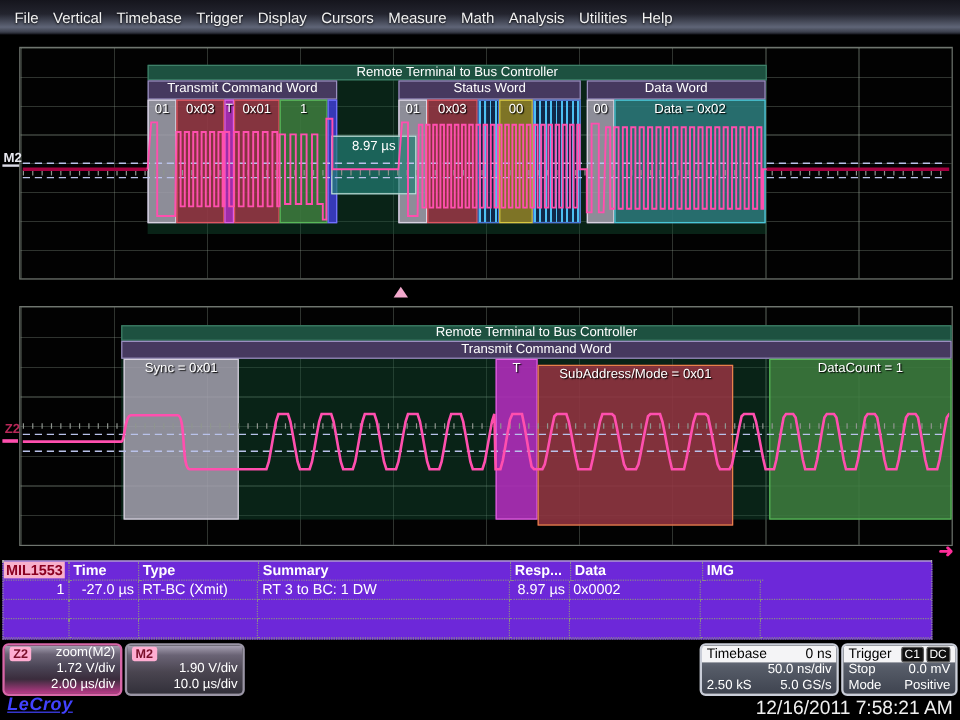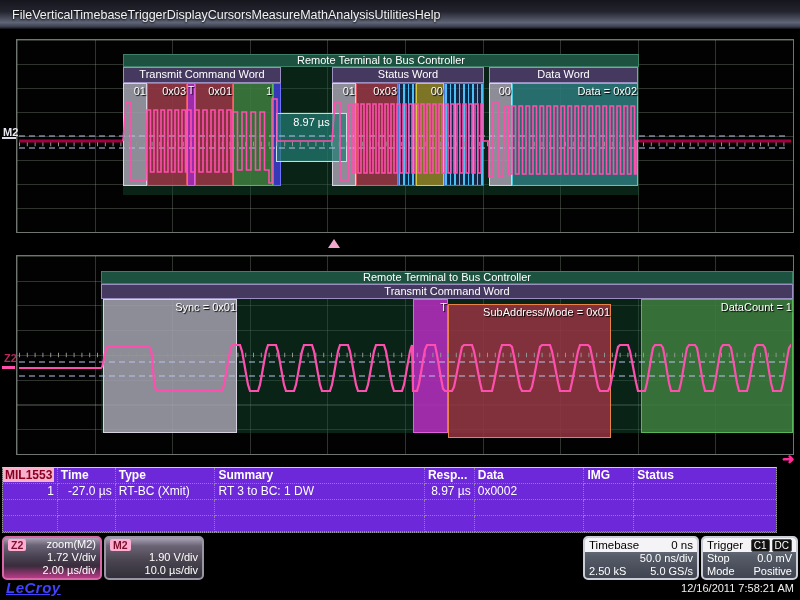--- a/index.html
+++ b/index.html
@@ -2,40 +2,40 @@
 <html><head>
 <meta charset="utf-8">
 <style>
   html,body{margin:0;padding:0}
   body{width:800px;height:600px;background:#000;position:relative;overflow:hidden;
        font-family:"Liberation Sans",sans-serif;color:#fff}
   .abs{position:absolute}
 
   
   .menubar{position:absolute;left:0;top:0;width:800px;height:30px;box-sizing:border-box;
-    display:flex;align-items:center;gap:0;padding-left:12px;
+    display:flex;align-items:center;gap:12px;padding-left:12px;
     background:linear-gradient(180deg,#15151d 0%,#23242e 40%,#5f6577 78%,#3b3f4c 92%,#0c0c12 100%);
     border-bottom:1px solid #000}
   .menubar span{font-size:12.5px;color:#f2f2f2;text-shadow:0 1px 2px #000;cursor:default}
 
   
   .grid{position:absolute;left:16px;width:776px;background-color:#020202;border:1px solid #6f756f;box-sizing:content-box}
   #grid-upper{top:39px;height:192px;
     background-image:repeating-linear-gradient(90deg,rgba(150,165,150,.30) 0 1px,transparent 1px 77.6px),
                      repeating-linear-gradient(180deg,rgba(150,165,150,.30) 0 1px,transparent 1px 24px)}
   #grid-lower{top:255px;height:198px;
     background-image:repeating-linear-gradient(90deg,rgba(150,165,150,.30) 0 1px,transparent 1px 77.6px),
                      repeating-linear-gradient(180deg,rgba(150,165,150,.30) 0 1px,transparent 1px 24.75px)}
   .tint{position:absolute;background:rgba(20,80,52,.42)}
   .busbar{position:absolute;background:#1d5140;border:1px solid #3f8068;box-sizing:border-box;
           color:#fff;font-size:11px;line-height:11px;text-align:center}
   .wordhead{position:absolute;background:#46395f;border:1px solid #9a8fc0;box-sizing:border-box;
             color:#fff;font-size:11px;line-height:13px;text-align:center}
   .wordbody{position:absolute;border:1px solid #9a8fc0;box-sizing:border-box}
-  .seg{position:absolute;box-sizing:border-box;font-size:11px;color:#fff;text-align:right;
+  .seg{position:absolute;box-sizing:border-box;font-size:11px;color:#fff;text-align:center;
        padding-top:1px;text-shadow:1px 1px 1px #000;overflow:visible;white-space:nowrap}
   .seg.gray{background:rgba(175,168,185,.80);border:1px solid #d8d2e0}
   .seg.red{background:rgba(155,55,70,.85);border:1px solid #e05560}
   .seg.redo{background:rgba(150,52,66,.85);border:1px solid #e8824a}
   .seg.green{background:rgba(62,124,62,.85);border:1px solid #58b858}
   .seg.mag{background:rgba(175,45,185,.90);border:1px solid #e060e0}
   .seg.olive{background:rgba(140,125,40,.90);border:1px solid #d8c840}
   .seg.teal{background:rgba(45,122,125,.85);border:1px solid #48c8d8}
   .seg.bits{background:repeating-linear-gradient(90deg,rgba(80,200,255,.95) 0 1.5px,rgba(25,45,130,.45) 1.5px 4.5px);
             border:1px solid #4878d8}
@@ -77,21 +77,21 @@
   .dline{display:flex;justify-content:space-between;align-items:center;padding:0 4px;line-height:13px;height:13px}
   .whitehead{background:#f4f4f6;color:#000;display:flex;justify-content:space-between;align-items:center;
              padding:0 4px;line-height:14px;height:14px;font-size:11.5px}
   .chbadge{background:#ffadd2;color:#7a0f2a;font-weight:bold;font-size:10.5px;padding:0 3px;border-radius:2px;line-height:12px}
   .trgbadge{background:#111;color:#fff;font-size:10px;padding:0 2px;border-radius:2px;border:1px solid #555;
             line-height:11px;margin-left:2px}
   .badges{display:flex}
 
   .logo{position:absolute;left:6px;top:579px;color:#4242ff;font-weight:bold;font-style:italic;
         font-size:15px;text-decoration:underline;letter-spacing:.5px}
-  .stamp{position:absolute;right:6px;top:582px;font-size:11px;color:#f0f0f0}
+  .stamp{position:absolute;right:6px;top:582px;font-size:16px;color:#f0f0f0}
 </style>
 </head>
 <body>
 
 <div class="menubar">
   <span>File</span>
   <span>Vertical</span>
   <span>Timebase</span>
   <span>Trigger</span>
   <span>Display</span>
@@ -147,21 +147,21 @@
 <div class="abs" style="left:2px;top:137px;width:14px;height:2px;background:#dcdce8"></div>
 
 <div class="trimark"></div>
 
 <div class="grid" id="grid-lower">
   <div class="tint" style="left:84px;top:15px;width:692px;height:162px"></div>
 
   <div class="busbar" style="left:84px;top:15px;width:692px;height:13px">Remote Terminal to Bus Controller</div>
   <div class="wordhead" style="left:84px;top:28px;width:692px;height:15px">Transmit Command Word</div>
 
-  <div class="seg gray" style="left:86px;top:43px;width:134px;height:134px">Sync = 0x01</div>
+  <div class="seg gray" style="left:86px;top:43px;width:96px;height:134px">Sync = 0x01</div>
   <div class="seg mag" style="left:396px;top:43px;width:35px;height:134px">T</div>
   <div class="seg redo" style="left:431px;top:48px;width:163px;height:134px">SubAddress/Mode = 0x01</div>
   <div class="seg green" style="left:624px;top:43px;width:152px;height:134px">DataCount = 1</div>
 
   <svg id="svg-lower" class="wavesvg" width="774" height="196" viewBox="0 0 774 196">
       <path d="M2,106H770" fill="none" stroke="#b9c2ea" stroke-width="1.2" stroke-dasharray="6 4"></path>
       <path d="M2,120H770" fill="none" stroke="#b9c2ea" stroke-width="1.2" stroke-dasharray="6 4"></path>
       <path d="M2,99H770" fill="none" stroke="#8f958f" stroke-width="4.5" stroke-dasharray="1 6.8"></path>
       <path d="M2,112H84C87,112 87,90 92,90H131C138,90 134,135 141,135H199L201,135.0L203,135.0L205,135.0L207,128.7L209,117.8L211,106.2L213,95.3L215,89.0L217,89.0L219,89.0L221,89.0L223,89.0L225,95.3L227,106.2L229,117.8L231,128.7L233,135.0L235,135.0L237,135.0L239,135.0L241,135.0L243,128.7L245,117.8L247,106.2L249,95.3L251,89.0L253,89.0L255,89.0L257,89.0L259,89.0L261,95.3L263,106.2L265,117.8L267,128.7L269,135.0L271,135.0L273,135.0L275,135.0L277,135.0L279,128.7L281,117.8L283,106.2L285,95.3L287,89.0L289,89.0L291,89.0L293,89.0L295,89.0L297,95.3L299,106.2L301,117.8L303,128.7L305,135.0L307,135.0L309,135.0L311,135.0L313,135.0L315,128.7L317,117.8L319,106.2L321,95.3L323,89.0L325,89.0L327,89.0L329,89.0L331,89.0L333,95.3L335,106.2L337,117.8L339,128.7L341,135.0L343,135.0L345,135.0L347,135.0L349,135.0L351,128.7L353,117.8L355,106.2L357,95.3L359,89.0L361,89.0L363,89.0L365,89.0L367,89.0L369,95.3L371,106.2L373,117.8L375,128.7L377,135.0L379,135.0L381,135.0L383,135.0L385,135.0L387,128.7L389,117.8L391,106.2L393,95.3L395,89.0L396,135.0L398,135.0L400,135.0L402,127.8L404,116.5L406,104.6L408,93.6L410,89.0L412,89.0L414,89.0L416,89.0L418,89.0L420,98.9L422,110.5L424,122.3L426,132.8L428,135.0L430,135.0L431,135.0L433,135.0L435,135.0L437,130.9L439,121.3L441,110.7L443,100.2L445,90.9L447,89.0L449,89.0L451,89.0L453,89.0L455,89.0L457,95.3L459,105.3L461,116.0L463,126.3L465,135.0L467,135.0L469,135.0L471,135.0L473,135.0L475,135.0L477,126.3L479,116.0L481,105.3L483,95.3L485,89.0L487,89.0L489,89.0L491,89.0L493,89.0L495,90.9L497,100.2L499,110.7L501,121.3L503,130.9L505,135.0L507,135.0L509,135.0L511,135.0L513,135.0L515,130.9L517,121.3L519,110.7L521,100.2L523,90.9L525,89.0L527,89.0L529,89.0L531,89.0L533,89.0L535,95.3L537,105.3L539,116.0L541,126.3L543,135.0L545,135.0L547,135.0L549,135.0L551,135.0L553,135.0L555,126.3L557,116.0L559,105.3L561,95.3L563,89.0L565,89.0L567,89.0L569,89.0L571,89.0L573,90.9L575,100.2L577,110.7L579,121.3L581,130.9L583,135.0L585,135.0L587,135.0L589,135.0L591,135.0L593,130.9L595,121.3L597,110.7L599,100.2L601,90.9L603,89.0L605,89.0L607,89.0L609,89.0L611,89.0L613,95.3L615,105.3L617,116.0L619,126.3L621,135.0L623,135.0L624,135.0L626,135.0L628,135.0L630,126.9L632,115.1L634,102.9L636,91.9L638,89.0L640,89.0L642,89.0L644,89.0L646,91.9L648,102.9L650,115.1L652,126.9L654,135.0L656,135.0L658,135.0L660,135.0L662,135.0L664,126.9L666,115.1L668,102.9L670,91.9L672,89.0L674,89.0L676,89.0L678,89.0L680,91.9L682,102.9L684,115.1L686,126.9L688,135.0L690,135.0L692,135.0L694,135.0L696,135.0L698,126.9L700,115.1L702,102.9L704,91.9L706,89.0L708,89.0L710,89.0L712,89.0L714,91.9L716,102.9L718,115.1L720,126.9L722,135.0L724,135.0L726,135.0L728,135.0L730,135.0L732,126.9L734,115.1L736,102.9L738,91.9L740,89.0L742,89.0L744,89.0L746,89.0L748,91.9L750,102.9L752,115.1L754,126.9L756,135.0L758,135.0L760,135.0L762,135.0L764,135.0L766,126.9L768,115.1L770,102.9L772,91.9L774,89.0L776,89.0" fill="none" stroke="#ff4fae" stroke-width="2.2"></path>
     </svg>
@@ -174,21 +174,20 @@
 
 <div class="dtable">
   <div class="drow dhead">
     <div class="dcell c0"><span class="protbadge">MIL1553</span></div>
     <div class="dcell c1">Time</div>
     <div class="dcell c2">Type</div>
     <div class="dcell c3">Summary</div>
     <div class="dcell c4">Resp...</div>
     <div class="dcell c5">Data</div>
     <div class="dcell c6">IMG</div>
-    <div class="dcell c7">Status</div>
   </div>
   <div class="drow">
     <div class="dcell c0 ralign">1</div>
     <div class="dcell c1 ralign">-27.0 µs</div>
     <div class="dcell c2">RT-BC (Xmit)</div>
     <div class="dcell c3">RT 3 to BC: 1 DW</div>
     <div class="dcell c4 ralign">8.97 µs</div>
     <div class="dcell c5">0x0002</div>
     <div class="dcell c6"></div>
     <div class="dcell c7"></div>

